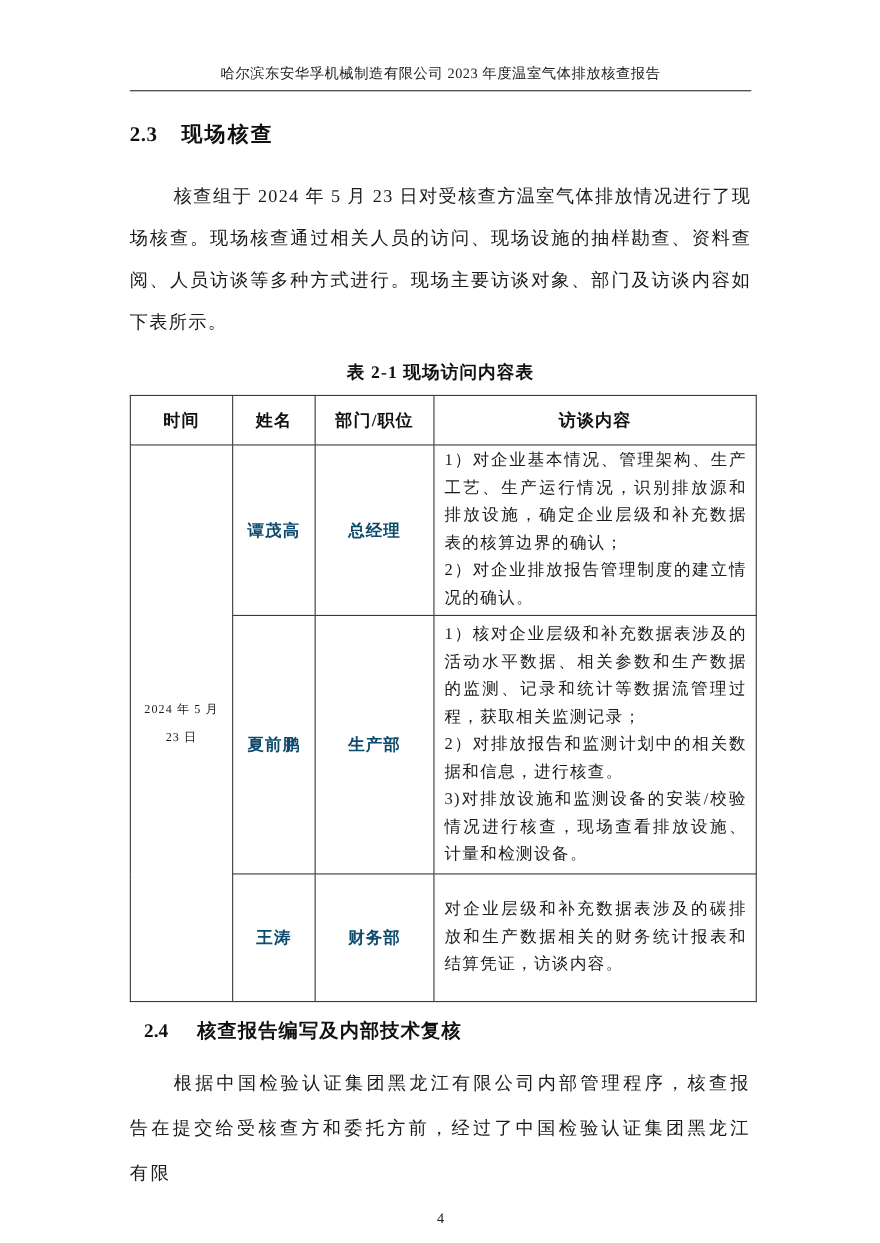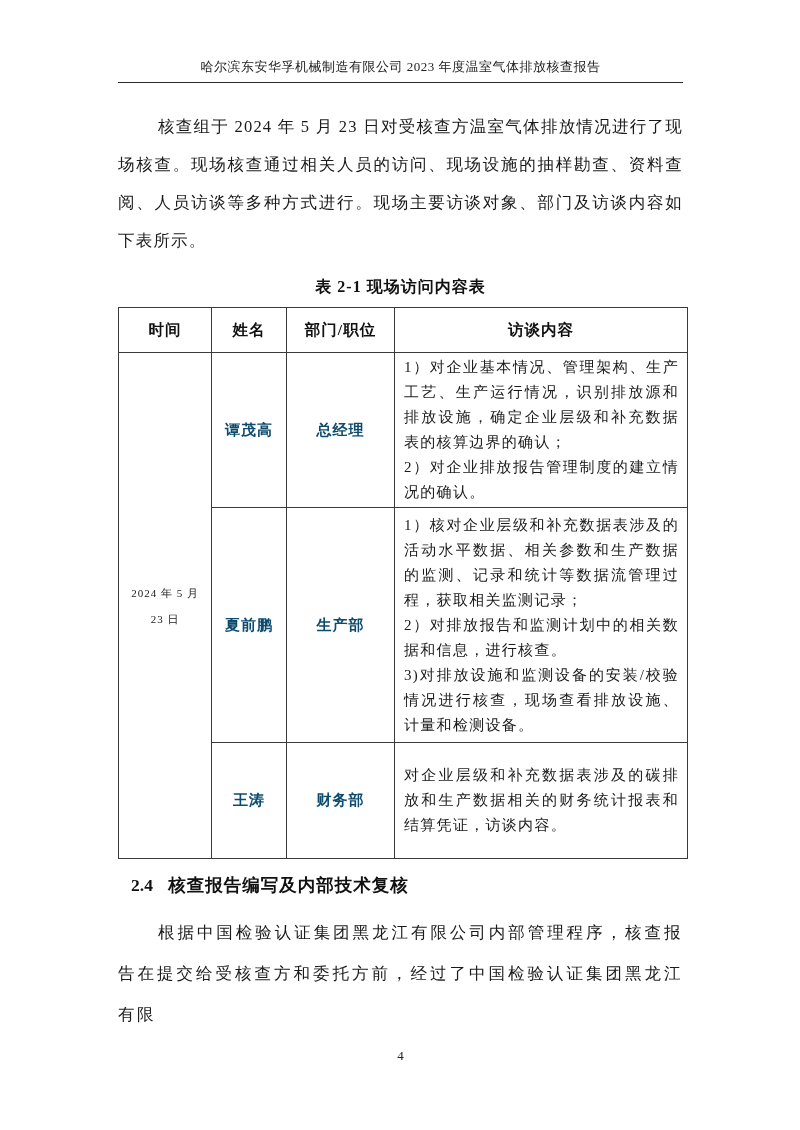--- a/index.html
+++ b/index.html
@@ -34,21 +34,21 @@
   }
   h2.sec .num{letter-spacing:0.5px;}
   h2.sec .ttl{margin-left:17px;letter-spacing:2px;}
   h2.sec2{
     margin:14px 0 0 0;
     padding-left:13px;
     font-size:17.5px;
     font-weight:bold;
     color:#111;
   }
-  h2.sec2 .ttl{margin-left:11px;letter-spacing:1px;}
+  h2.sec2 .ttl{margin-left:22px;letter-spacing:1px;}
   p.body{
     margin:25px 0 0 0;
     font-size:16.5px;
     line-height:38px;
     letter-spacing:1.2px;
     text-align:justify;
     text-indent:40px;
     color:#1a1a1a;
   }
   p.body2{
@@ -128,20 +128,24 @@
 </head>
 <body>
 
 <div class="page">
   <div class="content">
 
     <div class="doc-header">
       <span>哈尔滨东安华孚机械制造有限公司 2023 年度温室气体排放核查报告</span>
     </div>
 
+    <h2 class="sec">
+      <span class="num">2.3</span>
+      <span class="ttl">现场核查</span>
+    </h2>
 
     <p class="body">核查组于 2024 年 5 月 23 日对受核查方温室气体排放情况进行了现场核查。现场核查通过相关人员的访问、现场设施的抽样勘查、资料查阅、人员访谈等多种方式进行。现场主要访谈对象、部门及访谈内容如下表所示。</p>
 
     <div class="tbl-caption">表 2-1 现场访问内容表</div>
 
     <table class="visit">
       <colgroup>
         <col class="c-time">
           <col class="c-name">
           <col class="c-dept">

